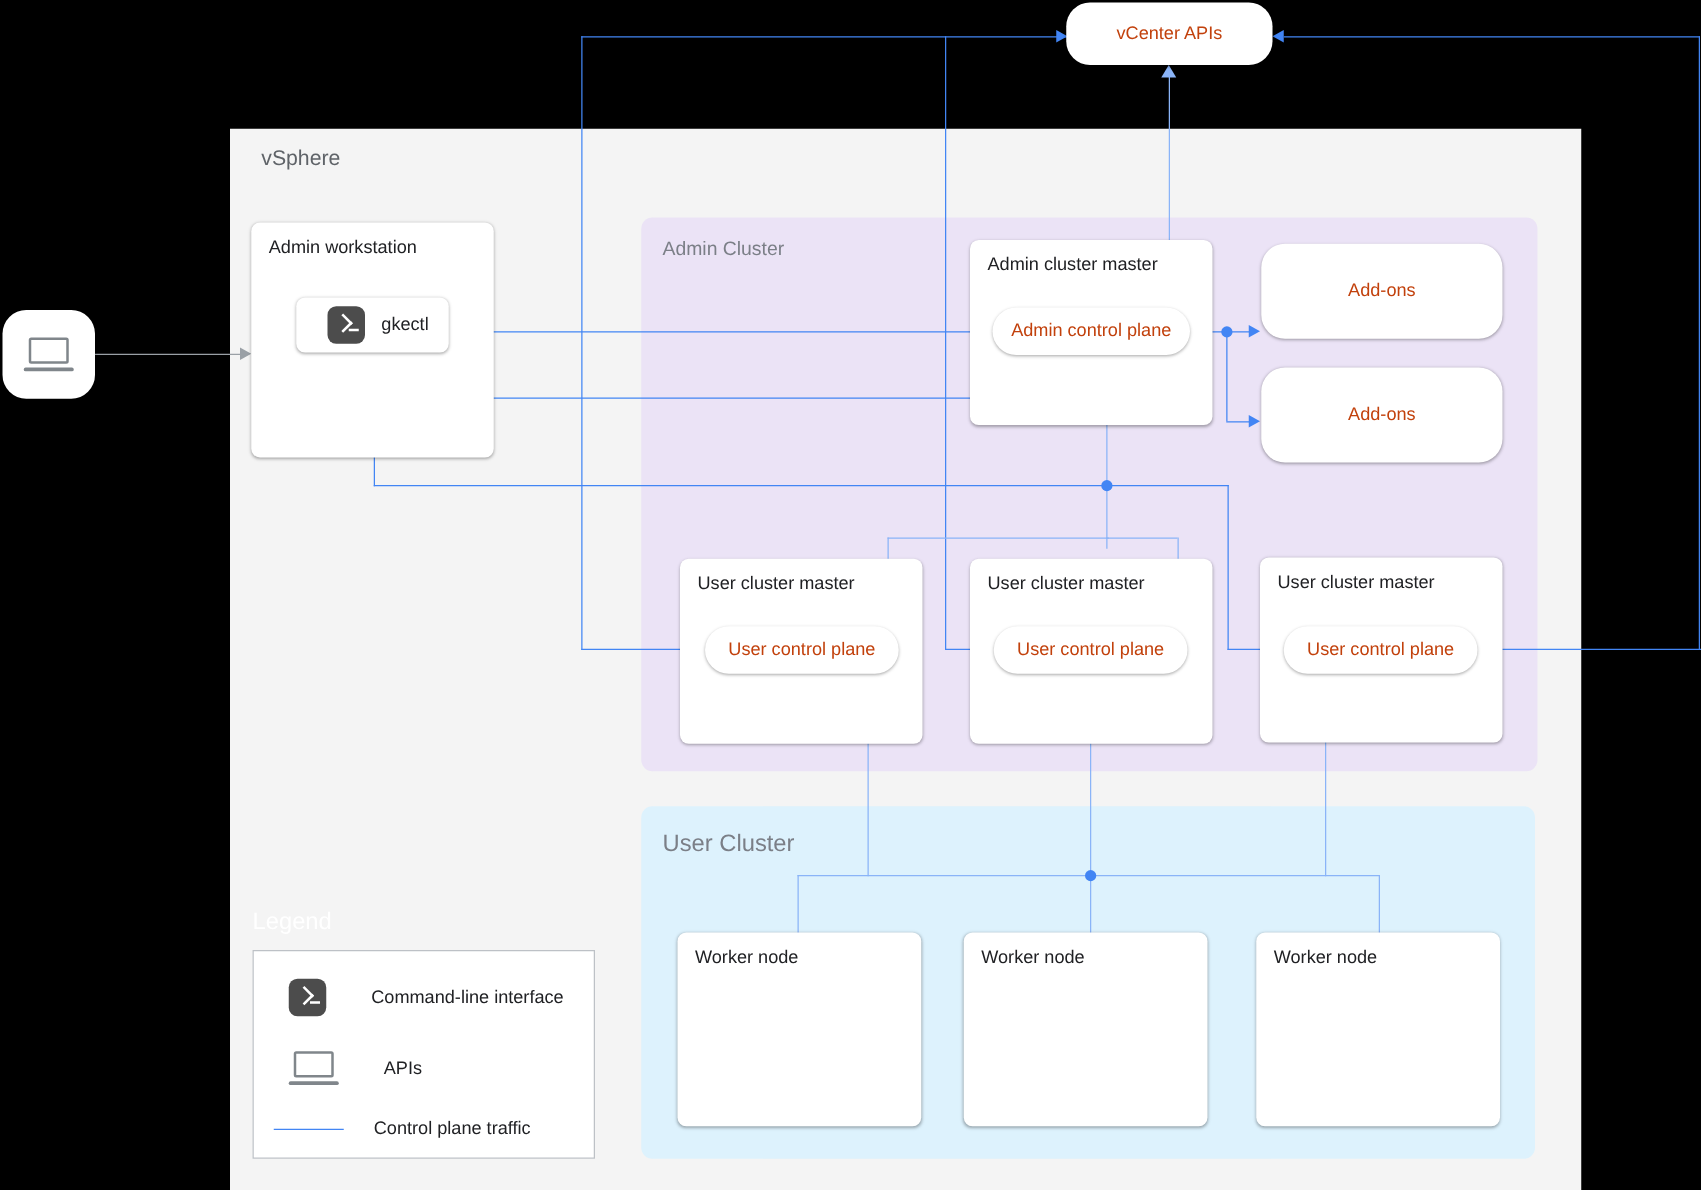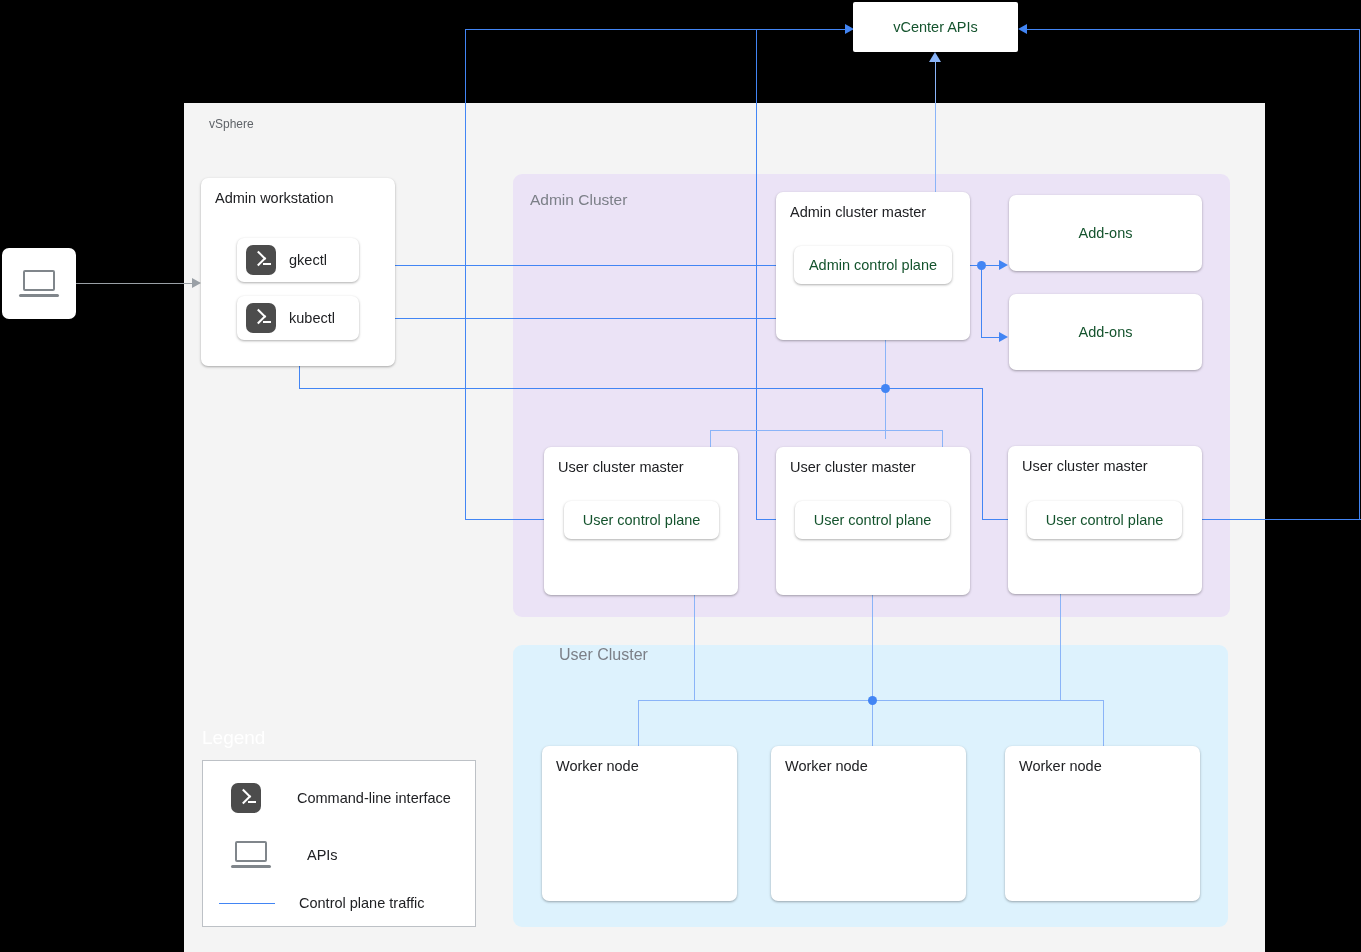--- a/index.html
+++ b/index.html
@@ -3,37 +3,37 @@
 <meta charset="utf-8">
 <style>
   html,body{margin:0;padding:0;background:#000;}
   body{width:1361px;height:952px;position:relative;overflow:hidden;
        font-family:"Liberation Sans","DejaVu Sans",sans-serif;}
   #stage{position:absolute;left:0;top:0;width:1361px;height:952px;background:#000;}
 
   
   .vsphere{position:absolute;left:184px;top:103px;width:1081px;height:849px;
            background:#f4f4f4;}
-  .vsphere-label{position:absolute;left:25px;top:14px;font-size:12px;color:#5f6368;}
+  .vsphere-label{position:absolute;left:25px;top:14px;font-size:17px;color:#5f6368;}
 
   .admincluster{position:absolute;left:513px;top:174px;width:717px;height:443px;
                 background:#ebe3f6;border-radius:9px;}
   .admincluster-label{position:absolute;left:17px;top:17px;font-size:15.5px;color:#7b7f87;}
 
   .usercluster{position:absolute;left:513px;top:645px;width:715px;height:282px;
                background:#ddf2fd;border-radius:9px;}
-  .usercluster-label{position:absolute;left:17px;top:1px;font-size:16px;color:#7b7f87;margin-left:29px;}
+  .usercluster-label{position:absolute;left:17px;top:20px;font-size:19px;color:#7b7f87;}
 
   
   .card{position:absolute;background:#fff;border-radius:7px;
         box-shadow:0 1px 3px rgba(0,0,0,.22),0 1px 2px rgba(0,0,0,.12);}
   .card .ttl{position:absolute;left:14px;top:12px;font-size:14.5px;color:#202124;
              white-space:nowrap;}
   .card.centered{display:flex;align-items:center;justify-content:center;
-                 font-size:14.5px;color:#14532d;}
+                 font-size:14.5px;color:#c2410c;border-radius:19px;}
 
   
   .vcenter{left:853px;top:2px;width:165px;height:50px;border-radius:2px;}
   .adminws{left:201px;top:178px;width:194px;height:188px;}
   .acm{left:776px;top:192px;width:194px;height:148px;}
   .acp{left:794px;top:246px;width:158px;height:38px;}
   .addon1{left:1009px;top:195px;width:193px;height:76px;}
   .addon2{left:1009px;top:294px;width:193px;height:76px;}
   .ucm1{left:544px;top:447px;width:194px;height:148px;}
   .ucm2{left:776px;top:447px;width:194px;height:148px;}
@@ -180,33 +180,26 @@
   <div class="card centered laptopbox">
     <span class="laptop">
       <span class="scr"></span>
         <span class="base"></span>
     </span>
   </div>
 
   <div class="card adminws">
     <span class="ttl">Admin workstation</span>
   </div>
-  <div class="cli" style="left:237px;top:238px;">
+  <div class="cli" style="left:237px;top:238px;justify-content:center;">
     <span class="glyph term">
       <span class="chev"></span>
         <span class="dash"></span>
     </span>
     <span class="lbl">gkectl</span>
-  </div>
-  <div class="cli" style="left:237px;top:296px;">
-    <span class="glyph term">
-      <span class="chev"></span>
-        <span class="dash"></span>
-    </span>
-    <span class="lbl">kubectl</span>
   </div>
 
   <div class="card acm">
     <span class="ttl">Admin cluster master</span>
   </div>
   <div class="card centered acp">
     <span>Admin control plane</span>
   </div>
 
   <div class="card centered addon1">

